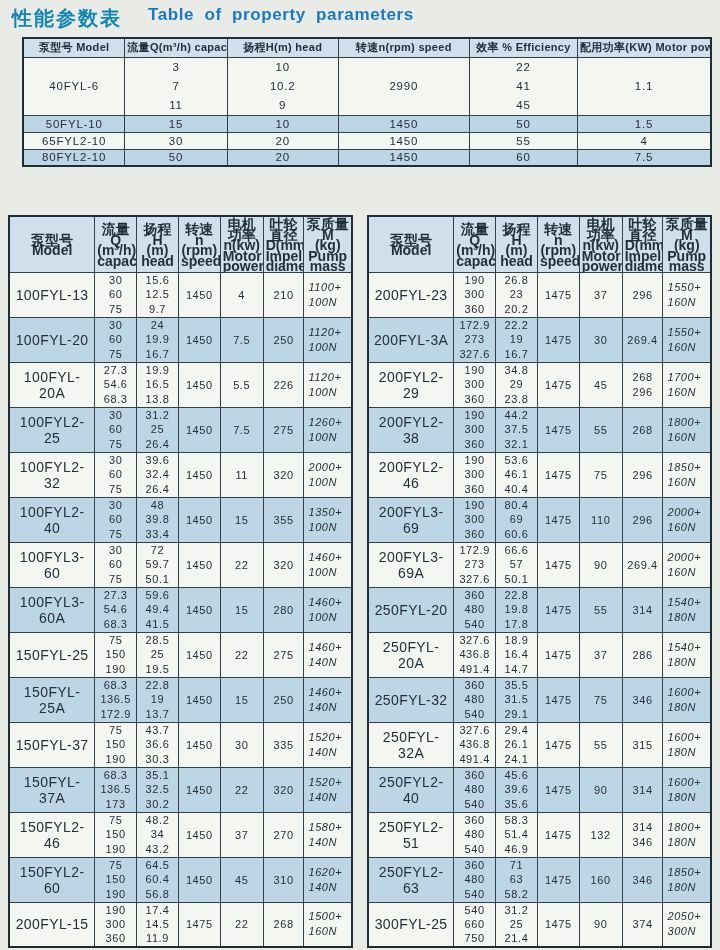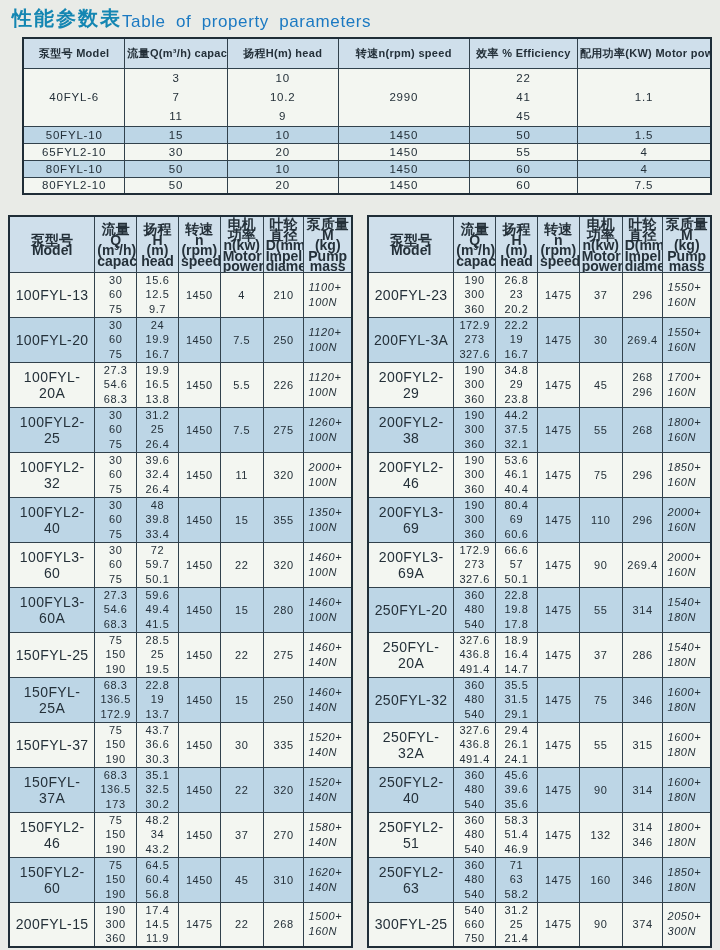--- a/index.html
+++ b/index.html
@@ -5,32 +5,32 @@
   html,body { margin:0; padding:0; }
   body {
     width:720px; height:950px;
     background:#e9ebe7;
     font-family:"Liberation Sans","DejaVu Sans",sans-serif;
     color:#243039;
     -webkit-font-smoothing:antialiased;
   }
   .page { position:relative; width:720px; height:950px; overflow:hidden; }
 
-  .title-row { position:absolute; top:5px; left:12px; display:flex; align-items:flex-end; }
+  .title-row { position:absolute; top:5px; left:12px; display:flex; align-items:flex-start; gap:26px; }
   .title-cn { font-size:20px; font-weight:bold; color:#1486b2; letter-spacing:2px; }
-  .title-en { font-size:17px; font-weight:normal; color:#1b79c2; letter-spacing:0.6px; word-spacing:5px; }
+  .title-en { font-size:17px; font-weight:bold; color:#1b79c2; letter-spacing:0.6px; word-spacing:5px; }
 
   table { border-collapse:collapse; table-layout:fixed; background:#f3f6f1; border:2px solid #1f2d37; }
   th, td { border:1px solid #31414c; text-align:center; vertical-align:middle; padding:0 2px; overflow:hidden; }
   thead th { background:#cfdfeb; font-weight:bold; }
   tbody tr:nth-child(even) td { background:#bdd6e6; }
 
   
   .top-table { position:absolute; left:22px; top:37px; width:690px; }
-  .top-table thead tr { height:30px; }
+  .top-table thead tr { height:19px; }
   .top-table thead th { font-size:11px; letter-spacing:0.3px; white-space:nowrap; }
   .top-table tbody tr { height:17px; }
   .top-table tbody tr:first-child { height:57px; }
   .top-table td { font-size:11.5px; letter-spacing:0.8px; }
   .top-table td div { line-height:19px; }
 
   
   .lt { position:absolute; top:215px; width:345px; }
   .lt.left  { left:8px; }
   .lt.right { left:367px; }
@@ -104,28 +104,20 @@
         </tr>
         <tr>
           <td class="model">65FYL2-10</td>
           <td>30</td>
           <td>20</td>
           <td>1450</td>
           <td>55</td>
           <td>4</td>
         </tr>
         <tr>
-          <td class="model">80FYL-10</td>
-          <td>50</td>
-          <td>10</td>
-          <td>1450</td>
-          <td>60</td>
-          <td>4</td>
-        </tr>
-        <tr>
           <td class="model">80FYL2-10</td>
           <td>50</td>
           <td>20</td>
           <td>1450</td>
           <td>60</td>
           <td>7.5</td>
         </tr>
       </tbody>
   </table>
 

